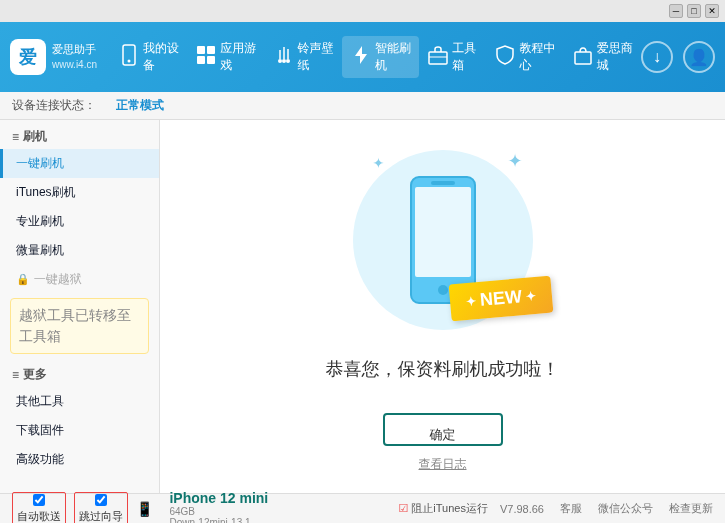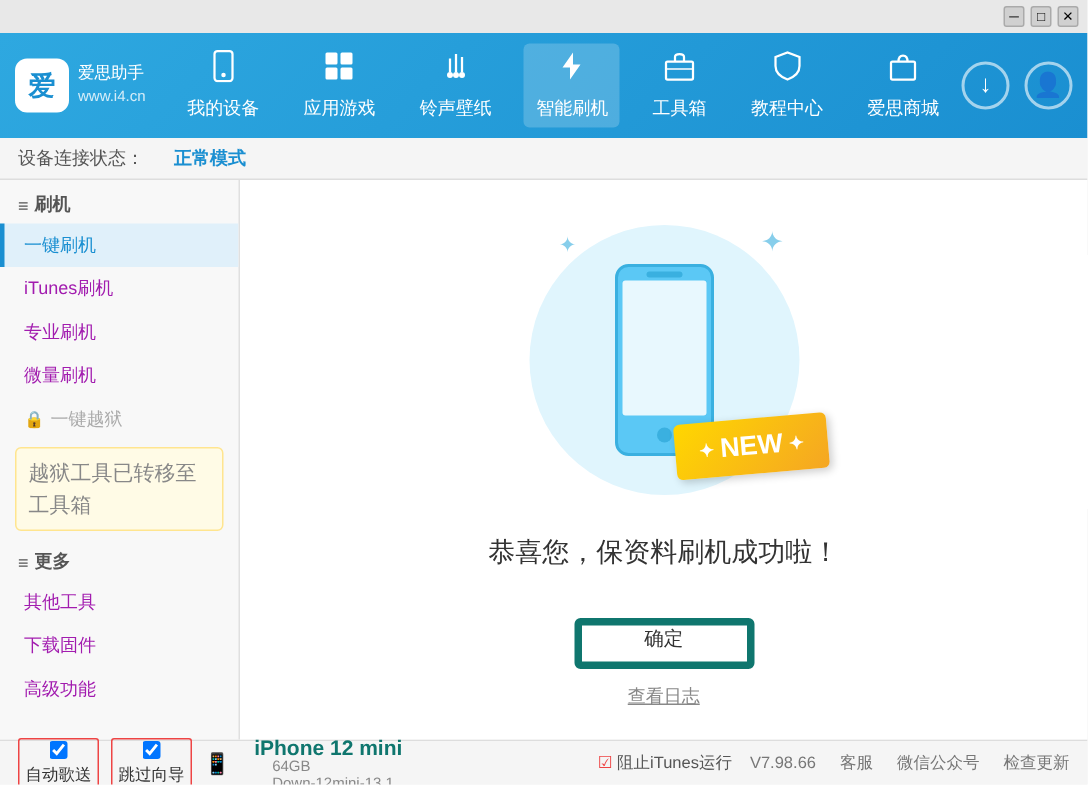--- a/index.html
+++ b/index.html
@@ -52,21 +52,21 @@
       line-height: 1.4;
     }
     .nav-items {
       display: flex;
       flex: 1;
       justify-content: space-around;
       align-items: center;
     }
     .nav-item {
       display: flex;
-      flex-direction: column;
+      flex-direction: row;
       align-items: center;
       color: white;
       font-size: 12px;
       cursor: pointer;
       gap: 3px;
       padding: 4px 8px;
       border-radius: 4px;
     }
     .nav-item.active {
       background: rgba(255,255,255,0.2);
@@ -127,21 +127,21 @@
       align-items: center;
       gap: 4px;
       padding: 8px 12px 4px;
       font-size: 12px;
       color: #555;
       font-weight: bold;
     }
     .sidebar-item {
       padding: 6px 16px;
       font-size: 12px;
-      color: #a21caf;
+      color: #0f172a;
       cursor: pointer;
     }
     .sidebar-item.active {
       color: #1a8fd1;
       background: #e0f0fa;
       border-left: 3px solid #1a8fd1;
       padding-left: 13px;
     }
     .sidebar-disabled {
       padding: 6px 16px;
@@ -248,27 +248,27 @@
       font-size: 18px;
       color: #333;
       margin-bottom: 32px;
       font-weight: normal;
     }
 
     .confirm-btn {
       width: 120px;
       height: 34px;
       background: white;
-      border: 5px solid #0f766e;
+      border: 2px solid #0f766e;
       border-radius: 4px;
       font-size: 13px;
       color: #333;
       cursor: pointer;
       display: flex;
-      align-items: flex-start;
+      align-items: flex-end;
       justify-content: center;
       margin-bottom: 10px;
     }
 
     .secondary-link {
       font-size: 12px;
       color: #888;
       cursor: pointer;
       text-decoration: underline;
     }
@@ -313,21 +313,20 @@
       margin-left: 8px;
     }
     .device-name {
       font-size: 14px;
       color: #0f766e;
       font-weight: bold;
     }
     .device-detail {
       font-size: 10px;
       color: #888;
-      margin-left: 12px;
     }
     .bottom-right {
       display: flex;
       align-items: center;
       gap: 16px;
       font-size: 11px;
       color: #777;
     }
     .bottom-right-item {
       cursor: pointer;

